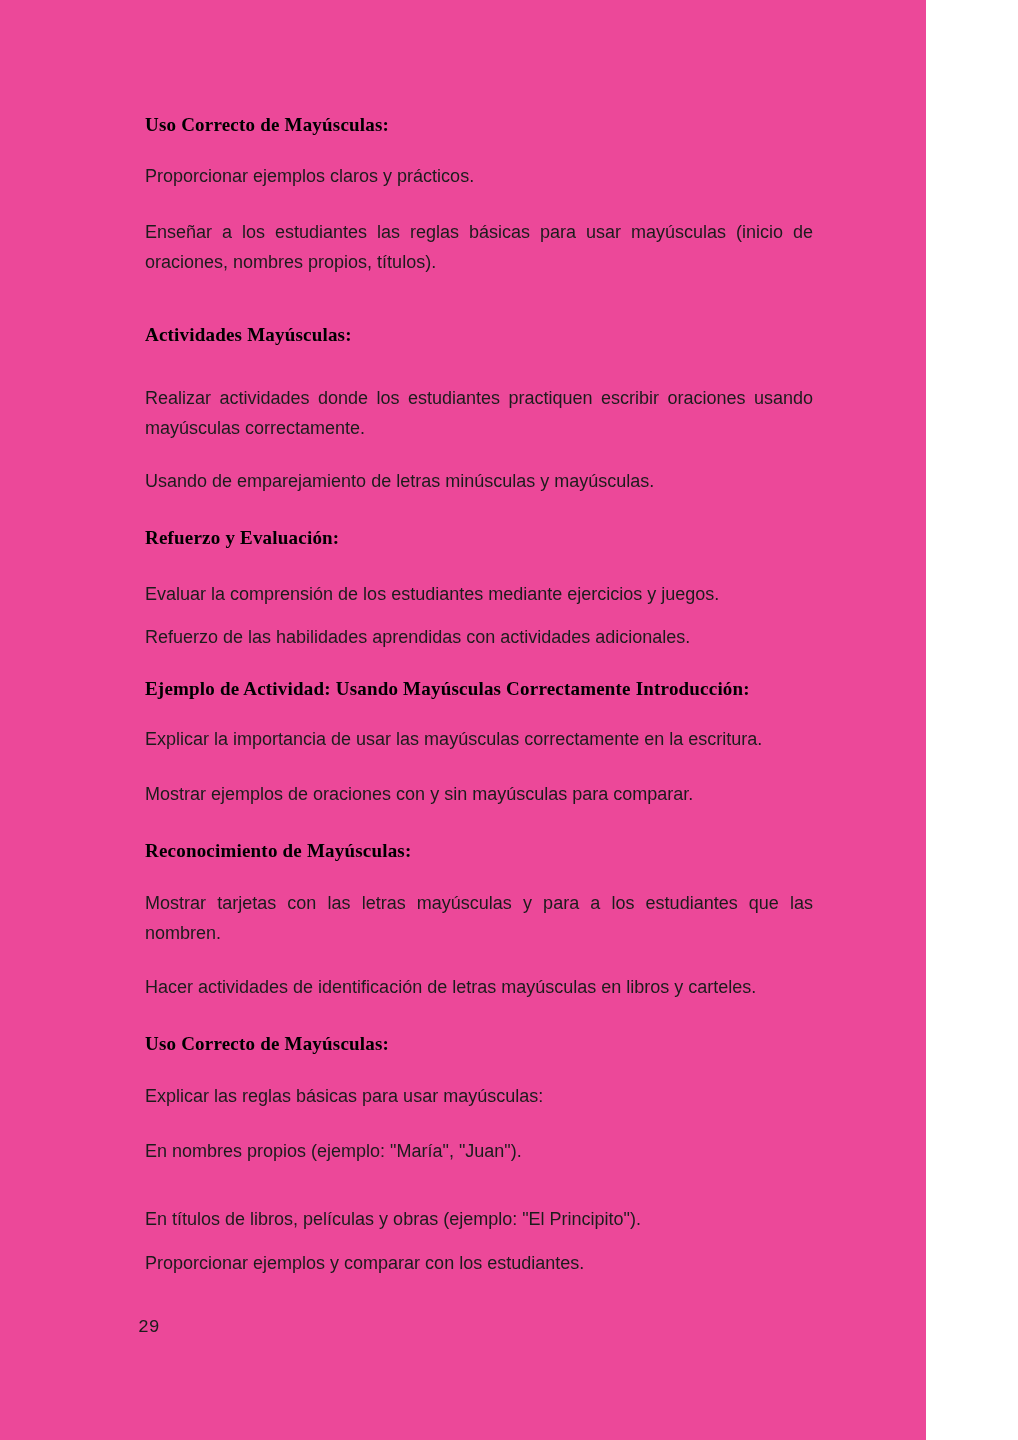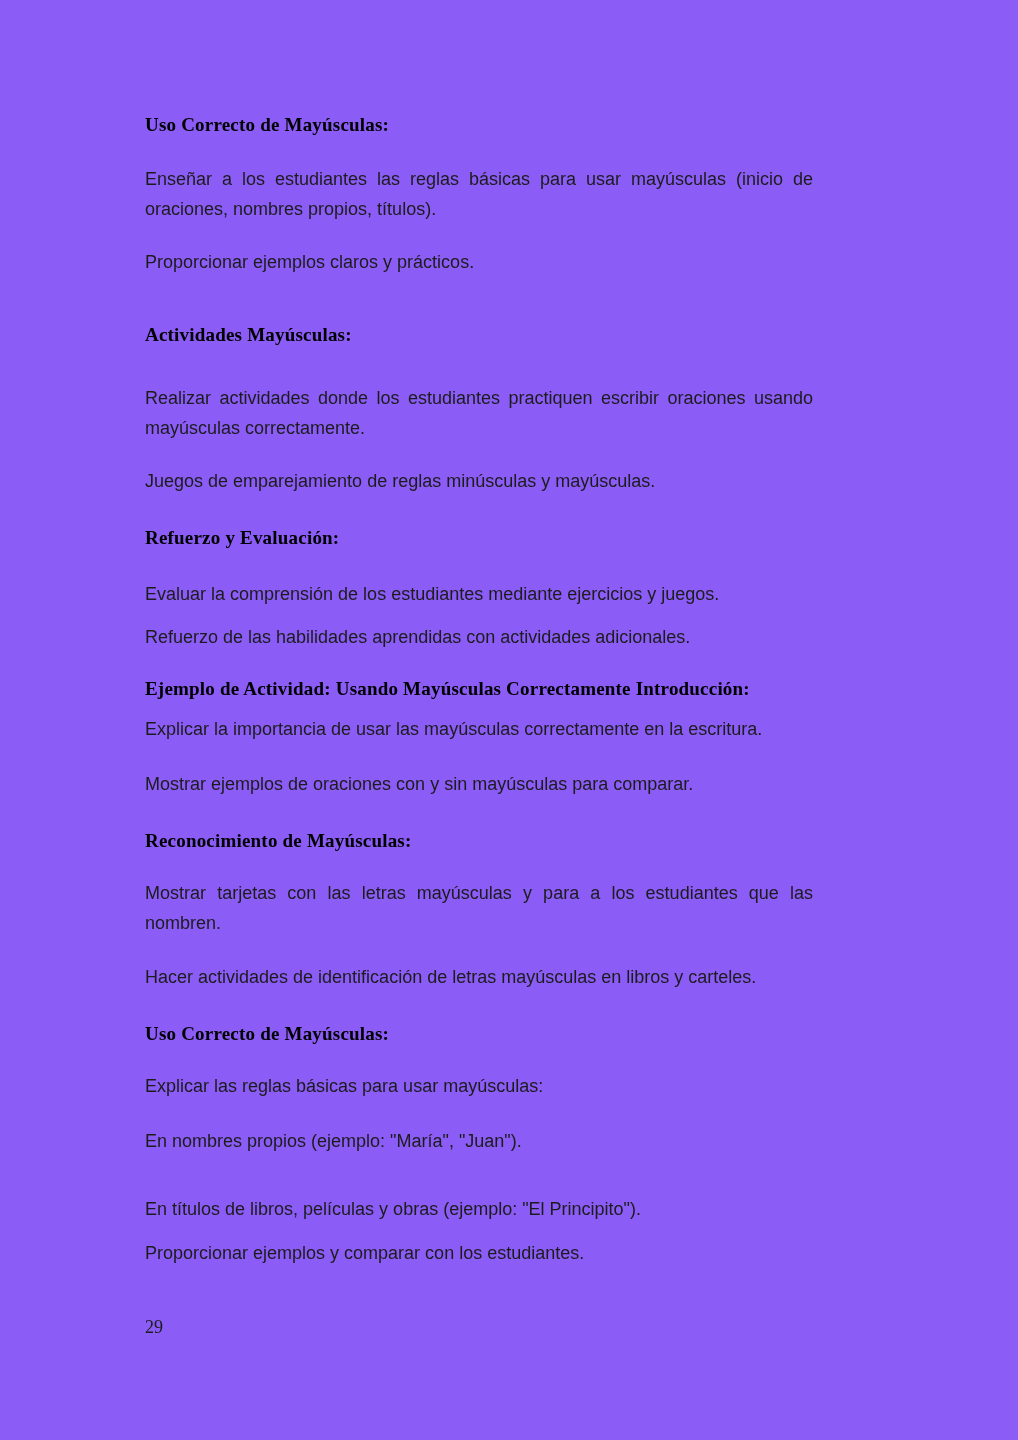--- a/index.html
+++ b/index.html
@@ -2,23 +2,23 @@
 <html><head>
 <meta charset="utf-8">
 <style>
   html, body {
     margin: 0;
     padding: 0;
     background: #ffffff;
   }
   .page {
     position: relative;
-    width: 1018px;
+    width: 926px;
     height: 1440px;
-    background: #8b5cf6;
+    background: #ec4899;
     overflow: hidden;
   }
   .content {
     position: absolute;
     left: 145px;
     top: 0;
     width: 668px;
   }
   .heading {
     font-family: "Liberation Serif", "DejaVu Serif", serif;
@@ -38,48 +38,48 @@
     margin: 0;
   }
   .para.justify {
     text-align: justify;
   }
   .para.oneline {
     white-space: nowrap;
   }
   .page-number {
     position: absolute;
-    left: 145px;
+    left: 138px;
     top: 1312px;
-    font-family: Liberation Serif, serif;
+    font-family: Liberation Mono, monospace;
     font-size: 18px;
     line-height: 30px;
     color: #1c1c1c;
   }
 </style>
 </head>
 <body>
 
 <div class="page">
   <div class="content">
 
     <h2 class="heading" style="margin-top:112px">Uso Correcto de Mayúsculas:</h2>
+    <p class="para oneline" style="margin-top:23px">Proporcionar ejemplos claros y prácticos.</p>
     <p class="para justify" style="margin-top:26px">Enseñar a los estudiantes las reglas básicas para usar mayúsculas (inicio de oraciones, nombres propios, títulos).</p>
-    <p class="para oneline" style="margin-top:23px">Proporcionar ejemplos claros y prácticos.</p>
 
     <h2 class="heading" style="margin-top:45px">Actividades Mayúsculas:</h2>
     <p class="para justify" style="margin-top:35px">Realizar actividades donde los estudiantes practiquen escribir oraciones usando mayúsculas correctamente.</p>
-    <p class="para oneline" style="margin-top:23px">Juegos de emparejamiento de reglas minúsculas y mayúsculas.</p>
+    <p class="para oneline" style="margin-top:23px">Usando de emparejamiento de letras minúsculas y mayúsculas.</p>
 
     <h2 class="heading" style="margin-top:29px">Refuerzo y Evaluación:</h2>
     <p class="para oneline" style="margin-top:28px">Evaluar la comprensión de los estudiantes mediante ejercicios y juegos.</p>
     <p class="para oneline" style="margin-top:13px">Refuerzo de las habilidades aprendidas con actividades adicionales.</p>
 
     <h2 class="heading" style="margin-top:24px">Ejemplo de Actividad: Usando Mayúsculas Correctamente Introducción:</h2>
-    <p class="para oneline" style="margin-top:12px">Explicar la importancia de usar las mayúsculas correctamente en la escritura.</p>
+    <p class="para oneline" style="margin-top:22px">Explicar la importancia de usar las mayúsculas correctamente en la escritura.</p>
     <p class="para oneline" style="margin-top:25px">Mostrar ejemplos de oraciones con y sin mayúsculas para comparar.</p>
 
     <h2 class="heading" style="margin-top:29px">Reconocimiento de Mayúsculas:</h2>
     <p class="para justify" style="margin-top:24px">Mostrar tarjetas con las letras mayúsculas y para a los estudiantes que las nombren.</p>
     <p class="para oneline" style="margin-top:24px">Hacer actividades de identificación de letras mayúsculas en libros y carteles.</p>
 
     <h2 class="heading" style="margin-top:29px">Uso Correcto de Mayúsculas:</h2>
     <p class="para oneline" style="margin-top:24px">Explicar las reglas básicas para usar mayúsculas:</p>
     <p class="para oneline" style="margin-top:25px">En nombres propios (ejemplo: "María", "Juan").</p>
     <p class="para oneline" style="margin-top:38px">En títulos de libros, películas y obras (ejemplo: "El Principito").</p>

